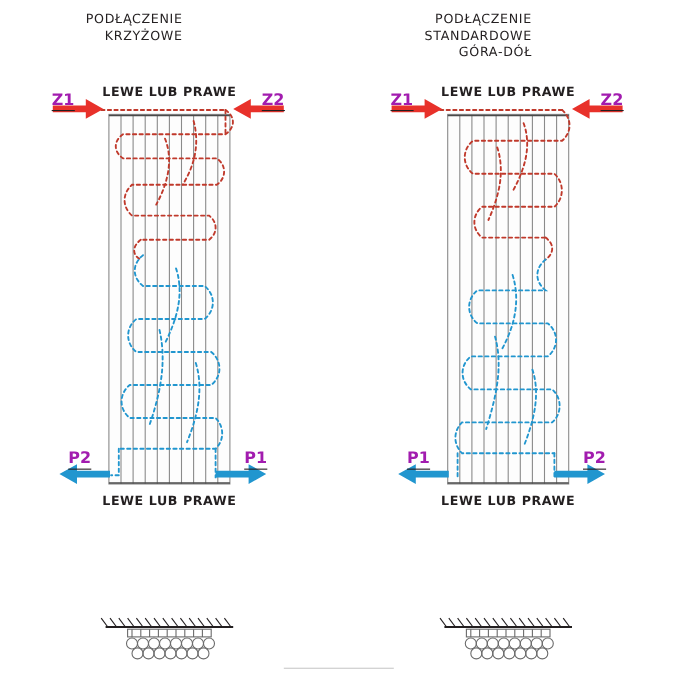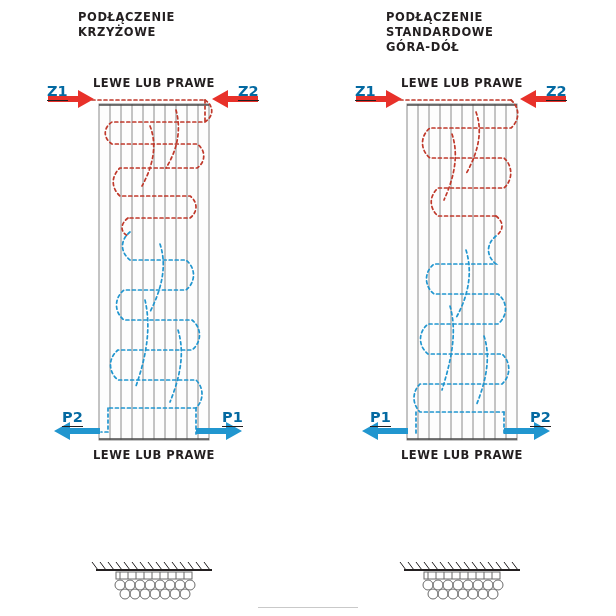--- a/index.html
+++ b/index.html
@@ -31,22 +31,21 @@
 
   .title {
     position: absolute;
     left: 78px;
     top: 10px;
     font-size: 11.5px;
     line-height: 15px;
     letter-spacing: 0.6px;
     color: #231f20;
     white-space: pre-line;
-    text-align: left;
-    font-weight: bold;
+    text-align: right;
   }
 
   .cap-top {
     position: absolute;
     top: 76px;
     width: 308px;
     text-align: center;
     font-size: 11.5px;
     letter-spacing: 0.5px;
     color: #231f20;
@@ -66,21 +65,21 @@
   .rad-svg {
     position: absolute;
     left: 0;
     top: 0;
   }
 
   .lbl {
     position: absolute;
     font-size: 14.5px;
     font-weight: bold;
-    color: #0369a1;
+    color: #a21caf;
     border-bottom: 1.6px solid #231f20;
     line-height: 15px;
     padding-bottom: 1px;
   }
 
   .foot {
     position: absolute;
     top: 548px;
     left: 0;
     width: 308px;

